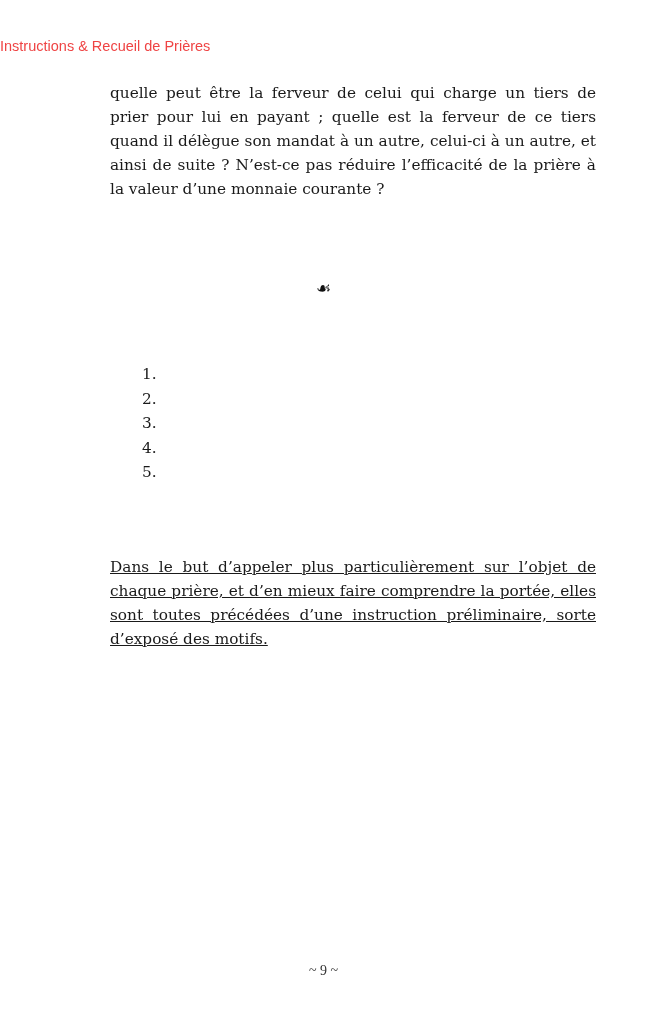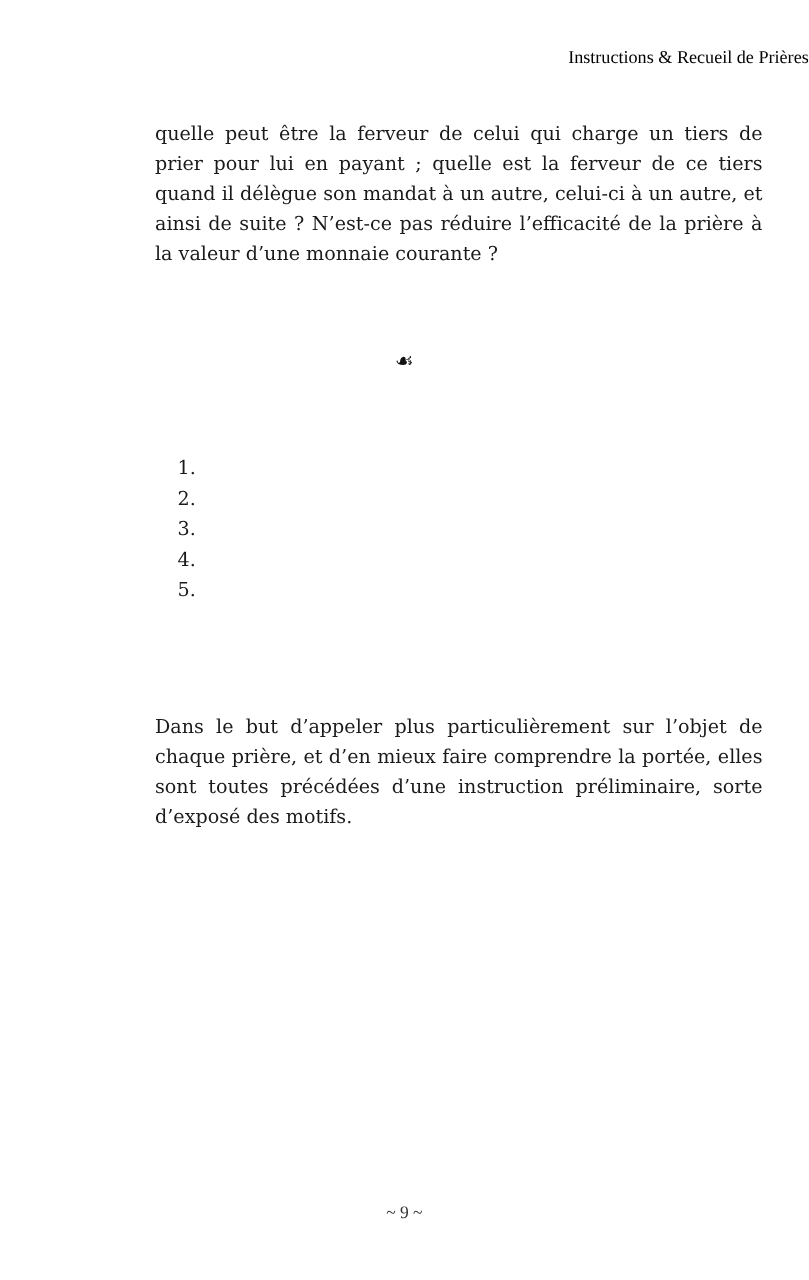--- a/index.html
+++ b/index.html
@@ -1,29 +1,29 @@
 <!DOCTYPE html>
 <html><head>
   <meta charset="utf-8">
   <style>
     html, body { margin: 0; padding: 0; background: #ffffff; }
     body { width: 647px; height: 1024px; position: relative; overflow: hidden;
       font-family: "DejaVu Serif", "Liberation Serif", serif; color: #1a1a1a; }
-    .header { position: absolute; top: 38px; left: 0; width: 100%; text-align: right;
-      font-family: Liberation Serif, serif; font-size: 14.5px; color: #000000; }
+    .header { position: absolute; top: 38px; left: 0; width: 100%; text-align: left;
+      font-family: Liberation Sans, sans-serif; font-size: 14.5px; color: #ef4444; }
     .content { position: absolute; left: 108px; width: 486px; }
-    .para { font-size: 15.3px; line-height: 24px; text-align: justify; margin: 16px; }
+    .para { font-size: 15.3px; line-height: 24px; text-align: justify; margin: 2px; }
     .p1 { top: 79px; }
     .ornament { position: absolute; top: 278px; left: 0; width: 100%; text-align: center;
       font-size: 17px; color: #111; }
     .p2 { top: 355px; }
     .list { list-style: none; margin: 7px 0 0 0; padding: 0; }
     .list li { font-size: 15.3px; line-height: 24.5px; display: flex; }
     .list .num { width: 68px; text-align: left; padding-left: 34px; box-sizing: border-box; }
-    .p3 { top: 553px; }
+    .p3 { top: 553px; text-decoration: underline; }
     .footer { position: absolute; top: 963px; left: 0; width: 100%; text-align: center;
       font-family: "Liberation Serif", serif; font-size: 14px; color: #333; }
   </style>
 </head>
 <body>
 
 <div class="header">Instructions &amp; Recueil de Prières</div>
 
 <p class="content para p1">quelle peut être la ferveur de celui qui charge un tiers de prier pour lui en payant ; quelle est la ferveur de ce tiers quand il délègue son mandat à un autre, celui-ci à un autre, et ainsi de suite ? N’est-ce pas réduire l’efficacité de la prière à la valeur d’une monnaie courante ?</p>
 

